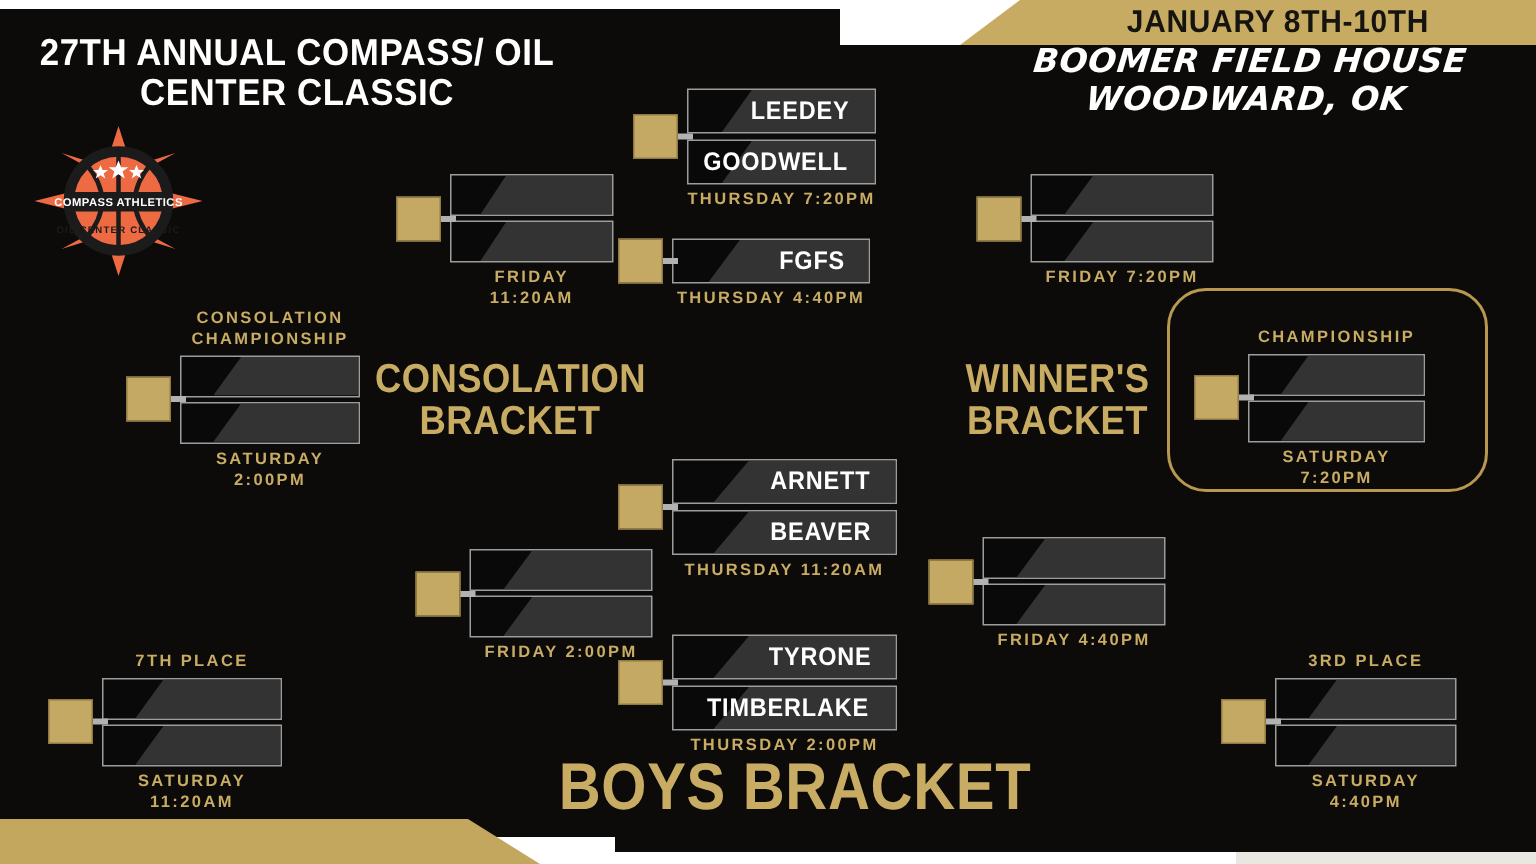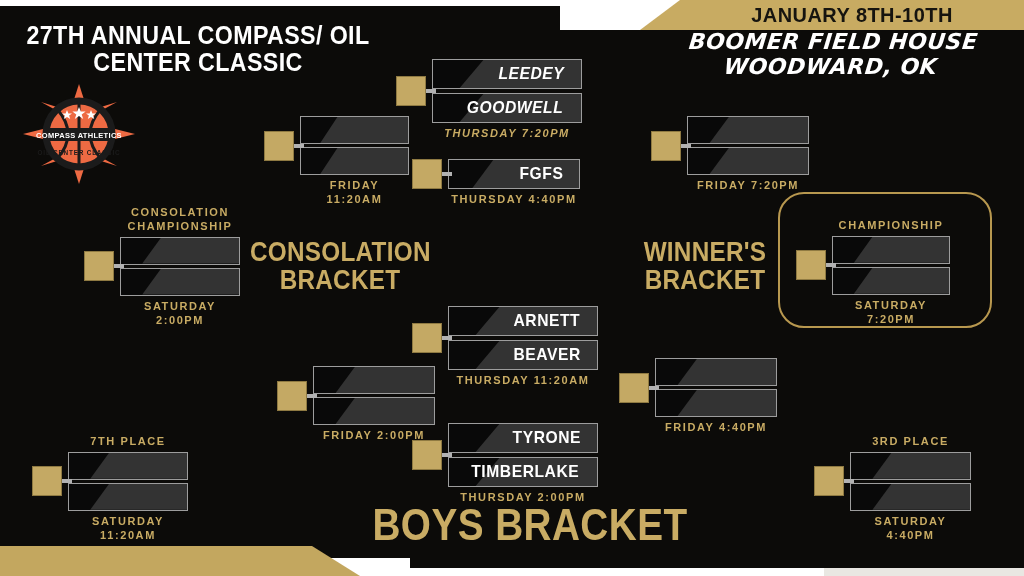--- a/index.html
+++ b/index.html
@@ -181,21 +181,21 @@
       </g>
     </svg>
   </div>
 
   <div class="sec-label" id="lbl-consolation" style="white-space:pre-line">CONSOLATION
 BRACKET</div>
   <div class="sec-label" id="lbl-winners" style="white-space:pre-line">WINNER'S
 BRACKET</div>
   <div class="boys-title">BOYS BRACKET</div>
 
-  <div class="match sz-main" style="left:432px;top:56px;width:150px;font-style:italic;">
+  <div class="match sz-main" style="left:458px;top:56px;width:126px;">
     <div class="m-caption-top"></div>
     <div class="m-body">
       <div class="knob"></div>
       <div class="connector" style="width:26px;"></div>
       <div class="slot">
         <div class="wedge"></div>
         <span class="team">LEEDEY</span>
       </div>
       <div class="slot">
         <div class="wedge"></div>

